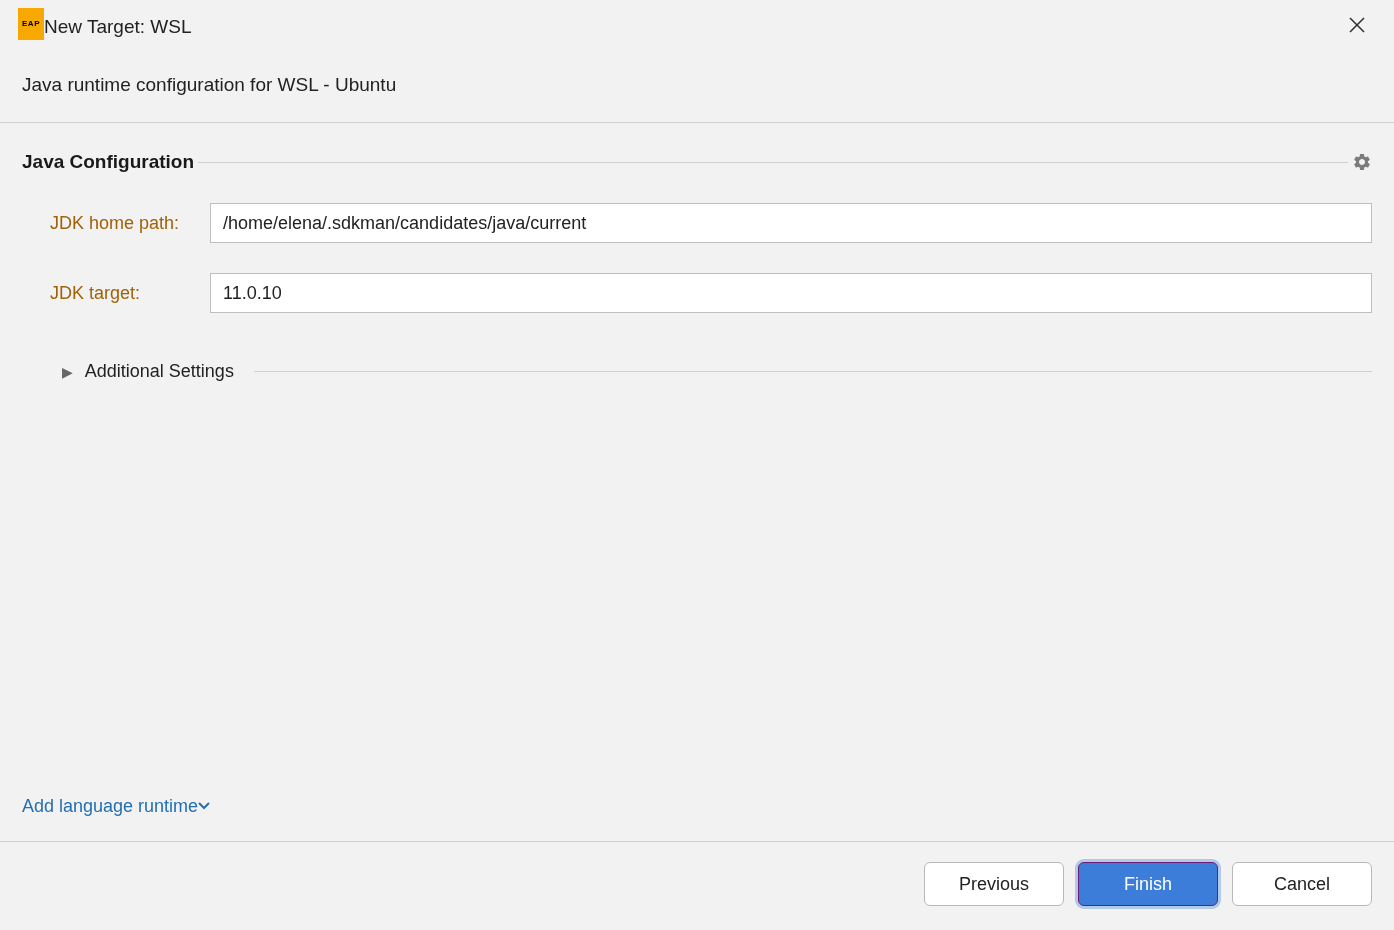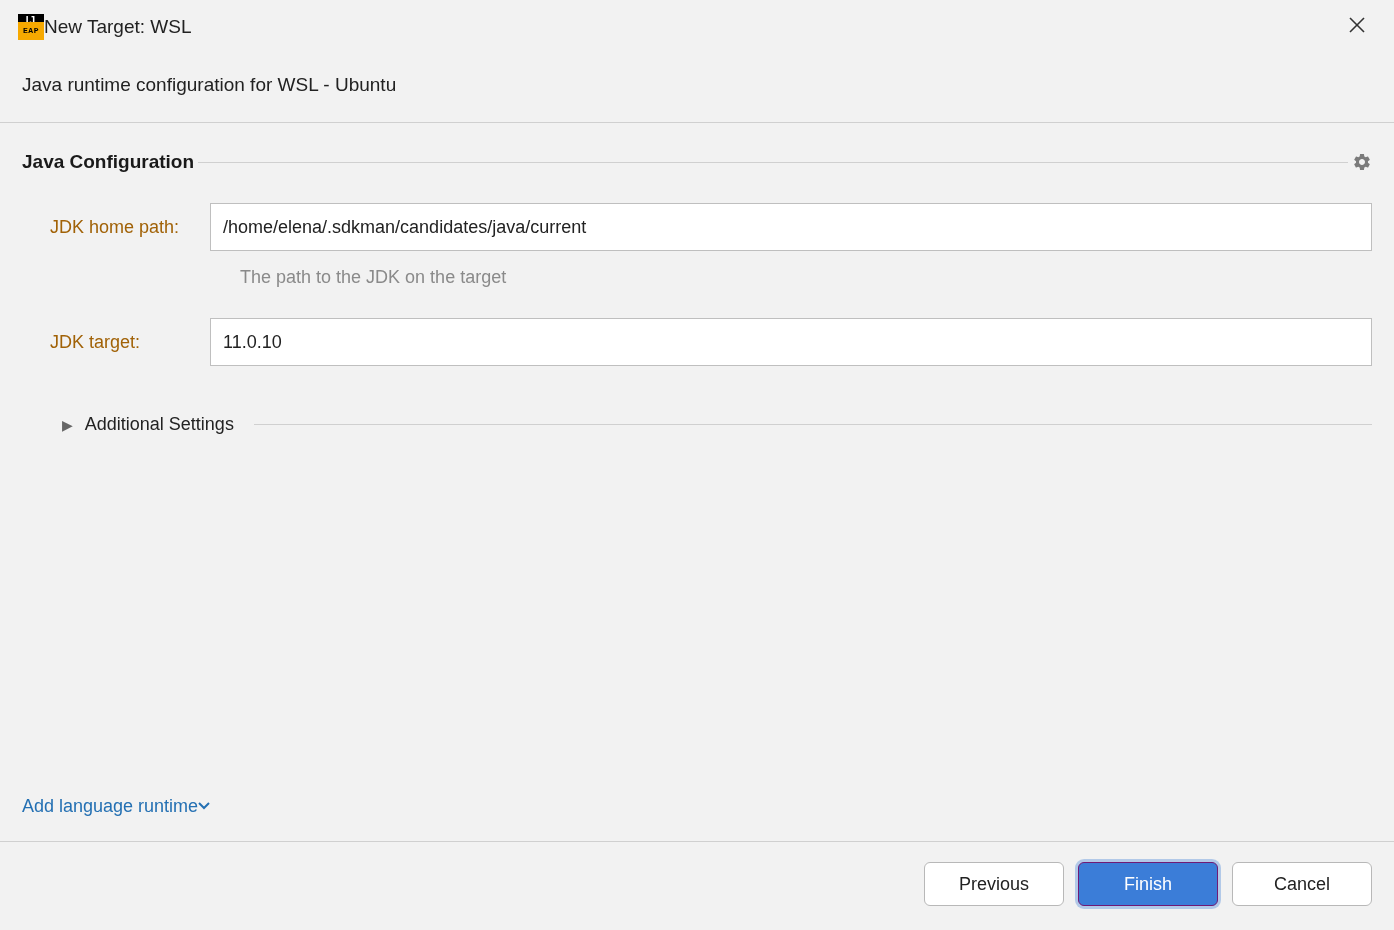--- a/index.html
+++ b/index.html
@@ -54,23 +54,22 @@
     }
     .app-icon .eap {
       position: absolute;
       bottom: 0;
       left: 0;
       right: 0;
       background: #f7a900;
       color: #000;
       font-size: 8px;
       text-align: center;
-      padding: 5px 0;
+      padding: 12px 0;
       letter-spacing: 0.5px;
-      font-family: Liberation Mono, monospace;
     }
     .window-title {
       font-size: 19px;
       color: #222;
     }
     .close-x {
       font-size: 22px;
       color: #333;
       cursor: pointer;
       padding: 4px 10px;
@@ -131,21 +130,21 @@
       gap: 18px;
     }
     .form-label {
       width: 170px;
       padding-left: 28px;
       font-size: 18px;
       color: #a16207;
     }
     .form-input {
       flex: 1;
-      height: 48px;
+      height: 40px;
       padding: 12px 12px;
       font-size: 18px;
       border: 1px solid #bfbfbf;
       background: #fff;
       color: #222;
       font-family: inherit;
     }
     .form-hint {
       margin-top: 16px;
       margin-left: 218px;
@@ -254,21 +253,20 @@
       <svg viewBox="0 0 24 24" fill="#7b7b7b">
         <path d="M19.14,12.94c0.04-0.3,0.06-0.61,0.06-0.94c0-0.32-0.02-0.64-0.07-0.94l2.03-1.58c0.18-0.14,0.23-0.41,0.12-0.61 l-1.92-3.32c-0.12-0.22-0.37-0.29-0.59-0.22l-2.39,0.96c-0.5-0.38-1.03-0.7-1.62-0.94L14.4,2.81c-0.04-0.24-0.24-0.41-0.48-0.41 h-3.84c-0.24,0-0.43,0.17-0.47,0.41L9.25,5.35C8.66,5.59,8.12,5.92,7.63,6.29L5.24,5.33c-0.22-0.08-0.47,0-0.59,0.22L2.74,8.87 C2.62,9.08,2.66,9.34,2.86,9.48l2.03,1.58C4.84,11.36,4.8,11.69,4.8,12s0.02,0.64,0.07,0.94l-2.03,1.58 c-0.18,0.14-0.23,0.41-0.12,0.61l1.92,3.32c0.12,0.22,0.37,0.29,0.59,0.22l2.39-0.96c0.5,0.38,1.03,0.7,1.62,0.94l0.36,2.54 c0.05,0.24,0.24,0.41,0.48,0.41h3.84c0.24,0,0.44-0.17,0.47-0.41l0.36-2.54c0.59-0.24,1.13-0.56,1.62-0.94l2.39,0.96 c0.22,0.08,0.47,0,0.59-0.22l1.92-3.32c0.12-0.22,0.07-0.47-0.12-0.61L19.14,12.94z M12,15.6c-1.98,0-3.6-1.62-3.6-3.6 s1.62-3.6,3.6-3.6s3.6,1.62,3.6,3.6S13.98,15.6,12,15.6z"></path>
       </svg>
     </span>
   </div>
 
   <div class="form-row">
     <label class="form-label">JDK home path:</label>
     <input class="form-input" type="text" value="/home/elena/.sdkman/candidates/java/current" style="">
   </div>
-  <div class="form-hint">The path to the JDK on the target</div>
 
   <div class="form-row">
     <label class="form-label">JDK target:</label>
     <input class="form-input" type="text" value="11.0.10" style="">
   </div>
 
   <div class="expandable">
     <span class="triangle">▶</span>
     <span class="expandable-title">Additional Settings</span>
     <div class="expandable-line"></div>

